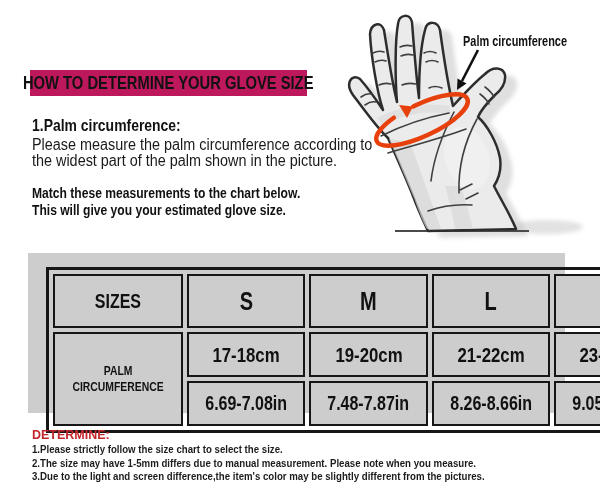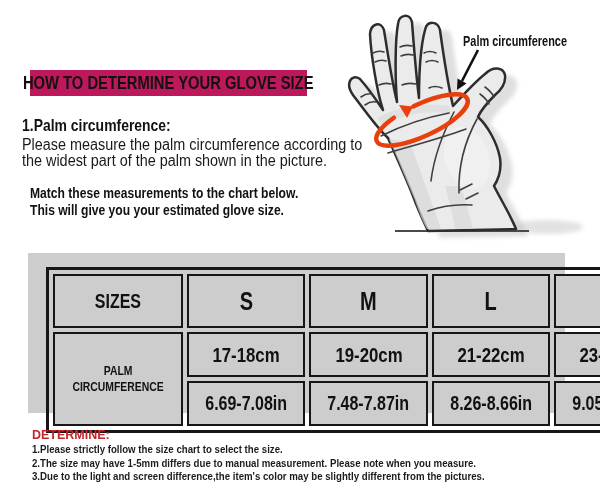--- a/index.html
+++ b/index.html
@@ -11,26 +11,26 @@
   .cond-l{display:inline-block;white-space:nowrap;transform:scaleX(.85);transform-origin:0 50%;}
 
   
   .title-bar{
     position:absolute;left:30px;top:70px;width:277px;height:26px;
     background:#be185d;display:flex;align-items:center;justify-content:center;
   }
   .title-bar span{font-size:18px;font-weight:bold;transform:scaleX(.82);white-space:nowrap;letter-spacing:0;}
 
   
-  .intro{position:absolute;left:22px;top:116px;width:360px;}
+  .intro{position:absolute;left:32px;top:116px;width:360px;}
   .step-heading{font-size:17px;font-weight:bold;line-height:19px;margin:0 0 2px 0;}
   .step-heading .cond-l{transform:scaleX(.82);}
   .step-line{font-size:16px;line-height:15.5px;color:#1a1a1a;}
   .step-line .cond-l{transform:scaleX(.9);}
-  .match-block{margin-top:16px;margin-left:8px;}
+  .match-block{margin-top:16px;}
   .match-line{font-size:15.5px;font-weight:bold;line-height:17px;}
   .match-line .cond-l{transform:scaleX(.78);}
 
   
   .hand-svg{position:absolute;left:315px;top:0;width:290px;height:265px;}
 
   
   .chart-panel{position:absolute;left:28px;top:253px;width:537px;height:160px;background:#cdcdcd;}
   table.size-table{
     position:absolute;left:46px;top:267px;

